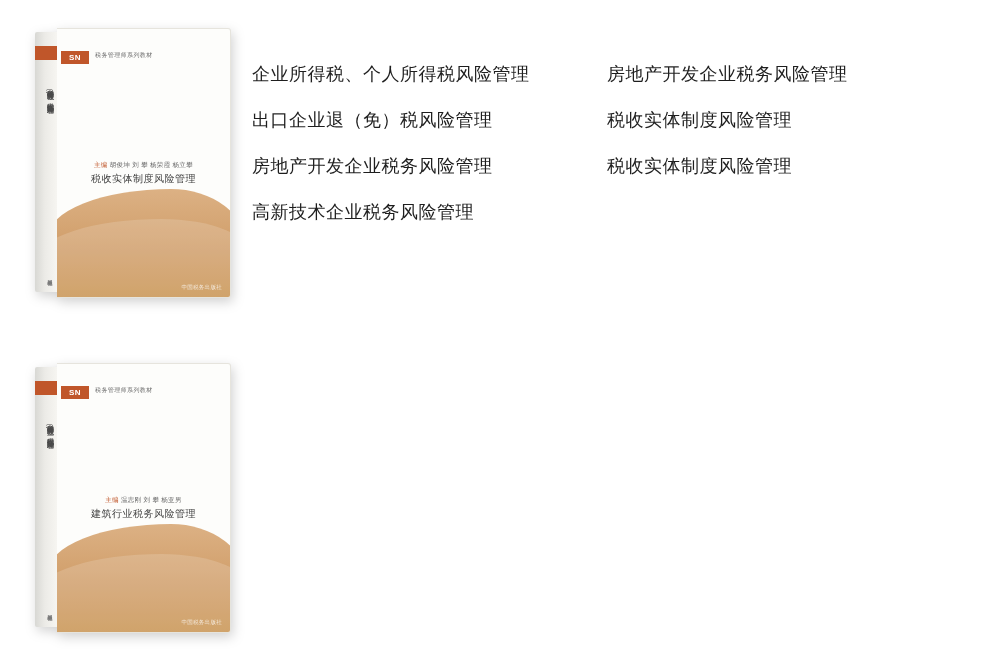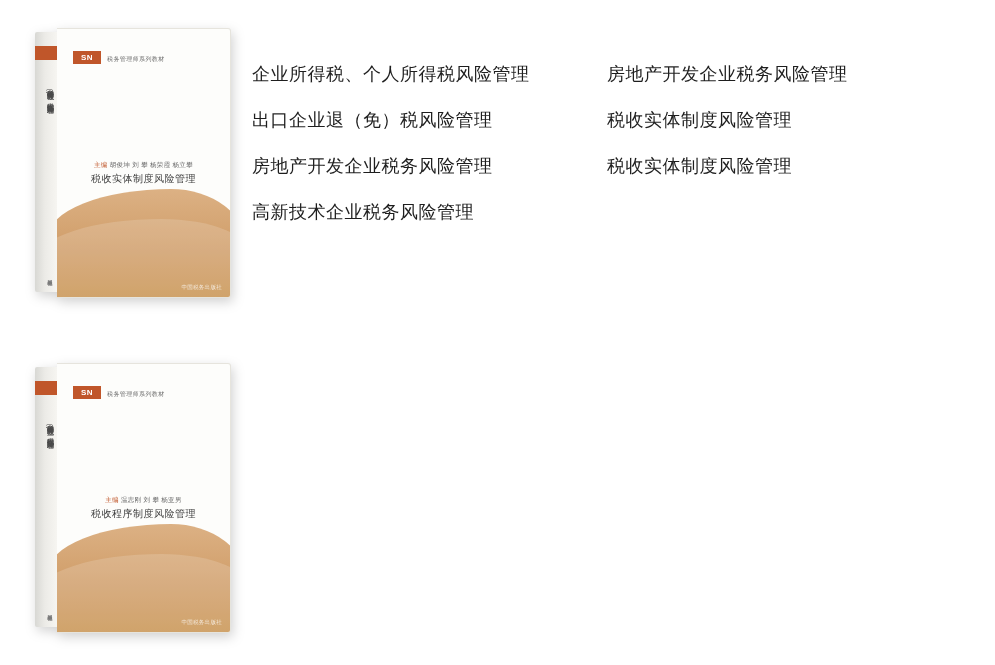--- a/index.html
+++ b/index.html
@@ -84,25 +84,25 @@
     height: 268px;
     background: #fdfdfb;
     border: 1px solid #e6e4dd;
     border-left: none;
     border-radius: 0 3px 3px 0;
     overflow: hidden;
   }
 
   .cover-top-bar {
     position: absolute;
-    left: 16px; top: 22px;
+    left: 4px; top: 22px;
     width: 100%;
     height: 13px;
     display: flex;
-    align-items: flex-end;
+    align-items: flex-start;
   }
   .logo-box {
     width: 28px;
     height: 13px;
     background: #c0562a;
     color: #fff;
     font-size: 8px;
     font-weight: bold;
     line-height: 13px;
     text-align: center;
@@ -242,21 +242,21 @@
     <div class="book-spine">
       <div class="spine-band"></div>
       <div class="spine-text">税务管理师中级教程(二)   税收程序制度风险管理</div>
       <div class="spine-pub">中国税务出版社</div>
     </div>
     <div class="book-face">
       <div class="cover-top-bar">
         <div class="logo-box">SN</div>
         <div class="logo-caption">税务管理师系列教材</div>
       </div>
-      <div class="cover-sub">税收程序制度风险管理</div>
+      <div class="cover-sub">建筑行业税务风险管理</div>
       <div class="cover-authors">
         <span class="label">主编</span>
         <span>温志刚  刘 攀  杨亚男</span>
       </div>
       <div class="cover-wave"></div>
       <div class="cover-wave2"></div>
       <div class="cover-publisher">中国税务出版社</div>
     </div>
   </div>
 

